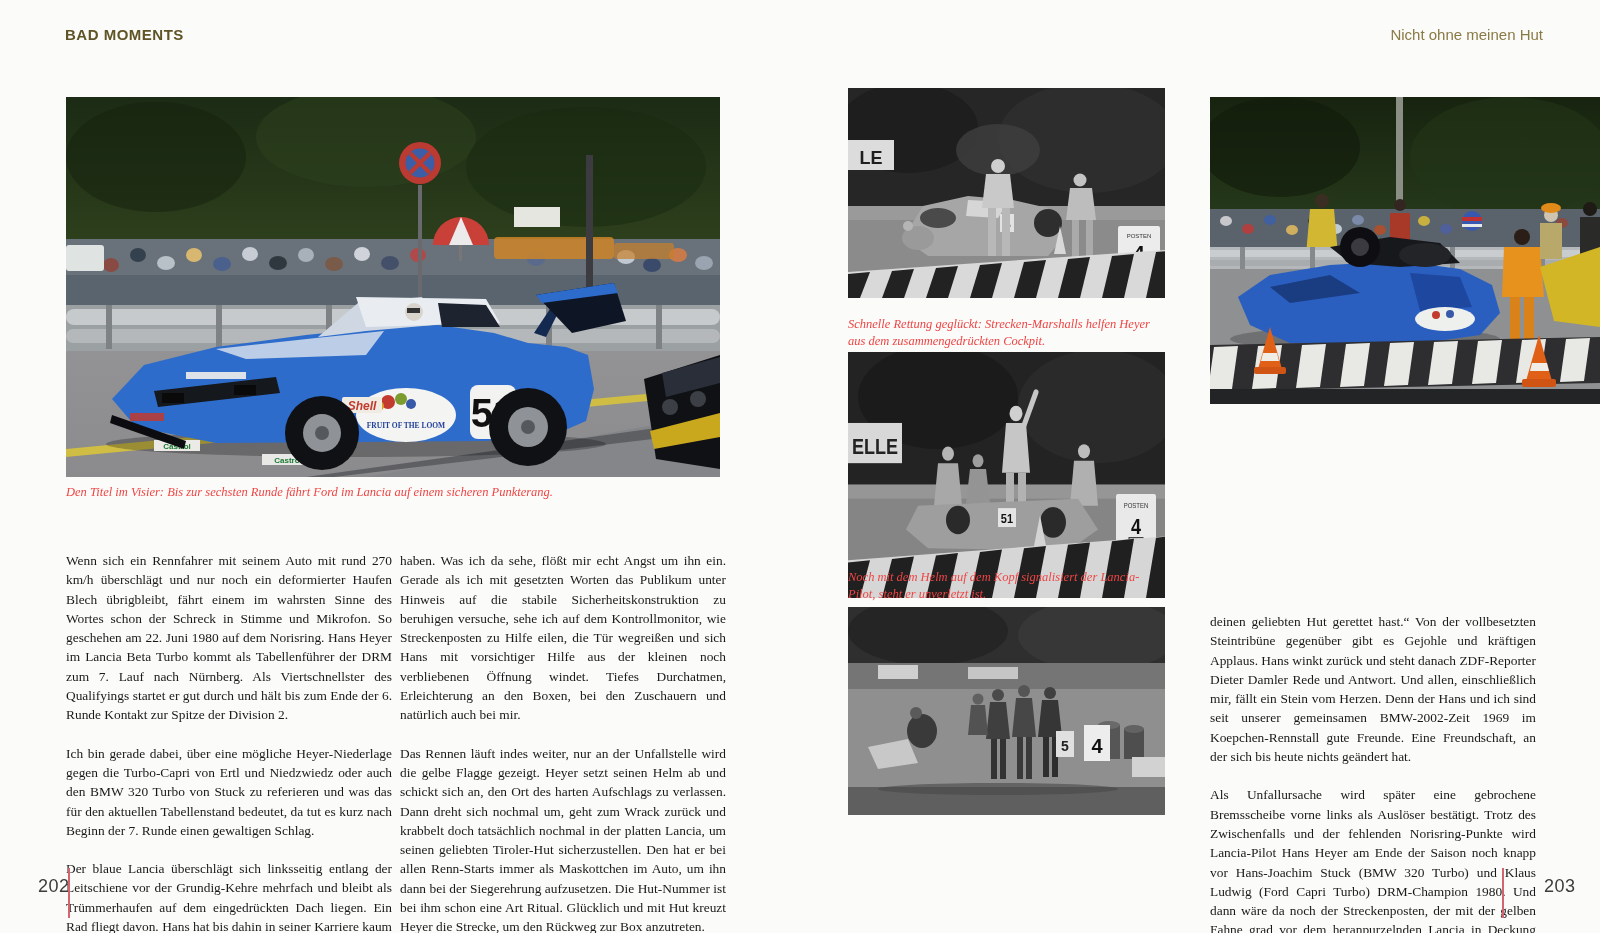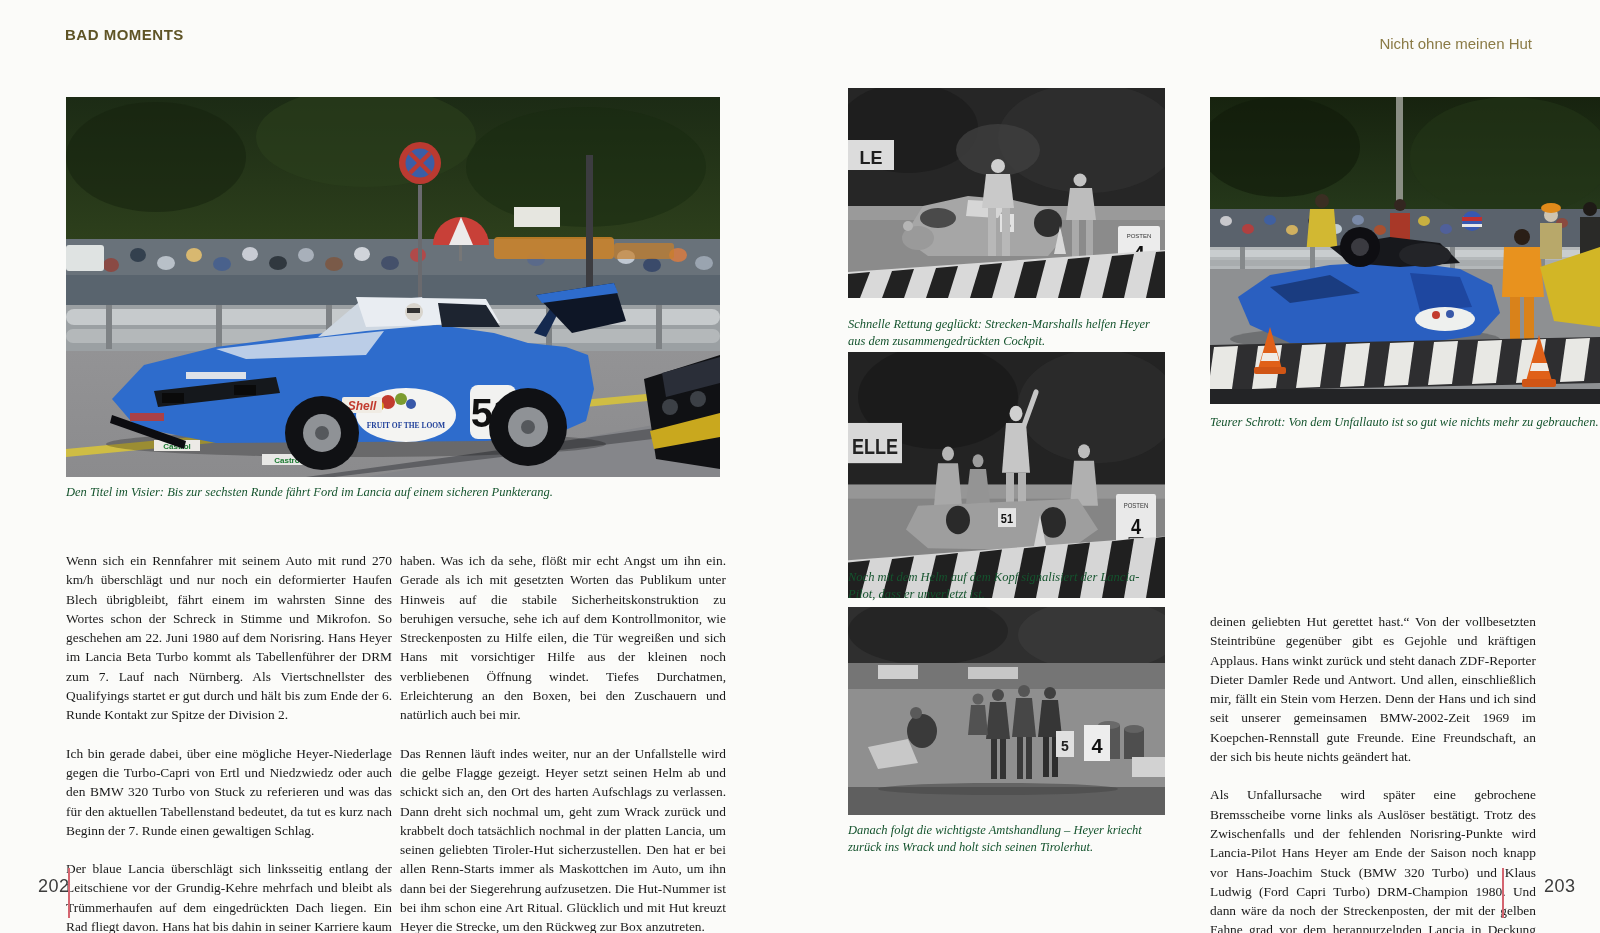--- a/index.html
+++ b/index.html
@@ -7,24 +7,24 @@
     --end-mark-red:#cc1f1f;
     --header-left:#5f5426;
     --header-right:#8a7a45;
   }
   *{margin:0;padding:0;box-sizing:border-box;}
   html,body{background:#fbfbf9;}
   .spread{position:relative;width:1600px;height:933px;background:#fbfbf9;overflow:hidden;
           font-family:"Liberation Serif",serif;color:#191919;text-decoration:underline;}
   .running-head{position:absolute;top:26px;font-family:"Liberation Sans",sans-serif;font-size:15px;}
   .running-head.left{left:65px;font-weight:bold;letter-spacing:.5px;color:var(--header-left);}
-  .running-head.right{right:68px;color:var(--header-right);margin-top:9px;}
+  .running-head.right{right:57px;color:var(--header-right);}
   .photo{position:absolute;overflow:hidden;background:#555;}
   .photo svg{display:block;width:100%;height:100%;}
-  .caption{position:absolute;font-style:italic;font-size:12.5px;line-height:16.5px;color:#14532d;}
+  .caption{position:absolute;font-style:italic;font-size:12.5px;line-height:16.5px;color:#ef4444;}
   .bodycol{position:absolute;width:326px;font-size:13.4px;line-height:19.3px;text-align:justify;}
   .bodycol p{margin:0 0 19px 0;}
   .bodycol p:last-child{margin-bottom:0;}
   .pagenum{position:absolute;top:876px;font-family:"Liberation Sans",sans-serif;font-size:18px;
            color:#3c3c3c;letter-spacing:.5px;}
   .pagerule{position:absolute;top:868px;width:2px;height:50px;background:var(--accent-red-rule);}
 </style>
 </head>
 <body>
 
@@ -273,21 +273,21 @@
         <polygon points="44,175 66,173 56,208 34,208" fill="#202020"></polygon>
         <polygon points="88,172 110,170 100,208 78,208" fill="#202020"></polygon>
         <polygon points="132,169 154,167 144,208 122,208" fill="#202020"></polygon>
         <polygon points="176,166 198,164 188,208 166,208" fill="#202020"></polygon>
         <polygon points="220,163 242,161 232,208 210,208" fill="#202020"></polygon>
         <polygon points="264,160 286,158 276,208 254,208" fill="#202020"></polygon>
         <polygon points="308,157 330,155 320,208 298,208" fill="#202020"></polygon>
       </g>
     </svg>
   </div>
-  <div class="caption" style="left:848px;top:569px;width:317px;">Noch mit dem Helm auf dem Kopf signalisiert der Lancia-Pilot, dass er unverletzt ist.</div>
+  <div class="caption" style="left:848px;top:569px;width:317px;">Noch mit dem Helm auf dem Kopf signalisiert der Lancia-Pilot, steht er unverletzt ist.</div>
 
   <div class="photo" style="left:848px;top:607px;width:317px;height:208px;">
     <svg viewBox="0 0 317 208" preserveAspectRatio="none">
       <rect width="317" height="208" fill="#8f8f8f"></rect>
       <rect width="317" height="56" fill="#2f2f2f"></rect>
       <ellipse cx="80" cy="24" rx="80" ry="34" fill="#232323" opacity=".8"></ellipse>
       <ellipse cx="250" cy="28" rx="80" ry="36" fill="#3a3a3a" opacity=".8"></ellipse>
       <rect y="56" width="317" height="26" fill="#757575"></rect>
       <rect x="30" y="58" width="40" height="14" fill="#cfcfcf"></rect>
       <rect x="120" y="60" width="50" height="12" fill="#c6c6c6"></rect>
@@ -322,21 +322,20 @@
         <rect x="236" y="118" width="26" height="36" fill="#ededed"></rect>
         <text x="249" y="146" font-family="Liberation Sans,sans-serif" font-size="20" font-weight="bold" fill="#111" text-anchor="middle">4</text>
         <rect x="208" y="124" width="18" height="26" fill="#e0e0e0"></rect>
         <text x="217" y="144" font-family="Liberation Sans,sans-serif" font-size="14" font-weight="bold" fill="#222" text-anchor="middle">5</text>
       </g>
       <rect x="284" y="150" width="33" height="20" fill="#d2d2d2"></rect>
       <rect y="180" width="317" height="28" fill="#5f5f5f"></rect>
       <ellipse cx="150" cy="182" rx="120" ry="6" fill="#474747" opacity=".6"></ellipse>
     </svg>
   </div>
-  <div class="caption" style="left:848px;top:822px;width:330px;">Danach folgt die wichtigste Amtshandlung – Heyer kriecht zurück ins Wrack und holt sich seinen Tirolerhut.</div>
 
   <div class="photo" style="left:1210px;top:97px;width:390px;height:307px;">
     <svg viewBox="0 0 390 307" preserveAspectRatio="none">
       <defs>
         <linearGradient id="trees2" x1="0" y1="0" x2="0" y2="1">
           <stop offset="0" stop-color="#17230f"></stop>
             <stop offset="1" stop-color="#2c4220"></stop>
         </linearGradient>
       </defs>
       <rect width="390" height="307" fill="#8e9092"></rect>
@@ -431,21 +430,20 @@
         <rect x="44" y="270" width="32" height="7" rx="2" fill="#d05515"></rect>
       </g>
       <g>
         <polygon points="316,284 329,238 342,284" fill="#e06018"></polygon>
         <polygon points="322,266 337,266 339,274 320,274" fill="#f0ece6"></polygon>
         <rect x="312" y="282" width="34" height="8" rx="2" fill="#d05515"></rect>
       </g>
       <rect y="292" width="390" height="15" fill="#232426"></rect>
     </svg>
   </div>
-  <div class="caption" style="left:1210px;top:414px;width:390px;">Teurer Schrott: Von dem Unfallauto ist so gut wie nichts mehr zu gebrauchen.</div>
 
   <div class="bodycol" style="left:1210px;top:612px;">
     <p>deinen geliebten Hut gerettet hast.“ Von der vollbesetzten Steintribüne gegenüber gibt es Gejohle und kräftigen Applaus. Hans winkt zurück und steht danach ZDF-Reporter Dieter Damler Rede und Antwort. Und allen, einschließlich mir, fällt ein Stein vom Herzen. Denn der Hans und ich sind seit unserer gemeinsamen BMW-2002-Zeit 1969 im Koepchen-Rennstall gute Freunde. Eine Freundschaft, an der sich bis heute nichts geändert hat.</p>
     <p><span>Als Unfallursache wird später eine gebrochene Bremsscheibe vorne links als Auslöser bestätigt. Trotz des Zwischenfalls und der fehlenden Norisring-Punkte wird Lancia-Pilot Hans Heyer am Ende der Saison noch knapp vor Hans-Joachim Stuck (BMW 320 Turbo) und Klaus Ludwig (Ford Capri Turbo) DRM-Champion 1980. Und dann wäre da noch der Streckenposten, der mit der gelben Fahne grad vor dem heranpurzelnden Lancia in Deckung geht – das ist der heutige MCN- und Norisring-Chef Wolfgang Schlosser.</span> </p>
   </div>
 
   <div class="pagenum" style="left:38px;">202</div>
   <div class="pagerule" style="left:68px;"></div>
   <div class="pagerule" style="left:1502px;"></div>
   <div class="pagenum" style="left:1508px;margin-left:36px;">203</div>

